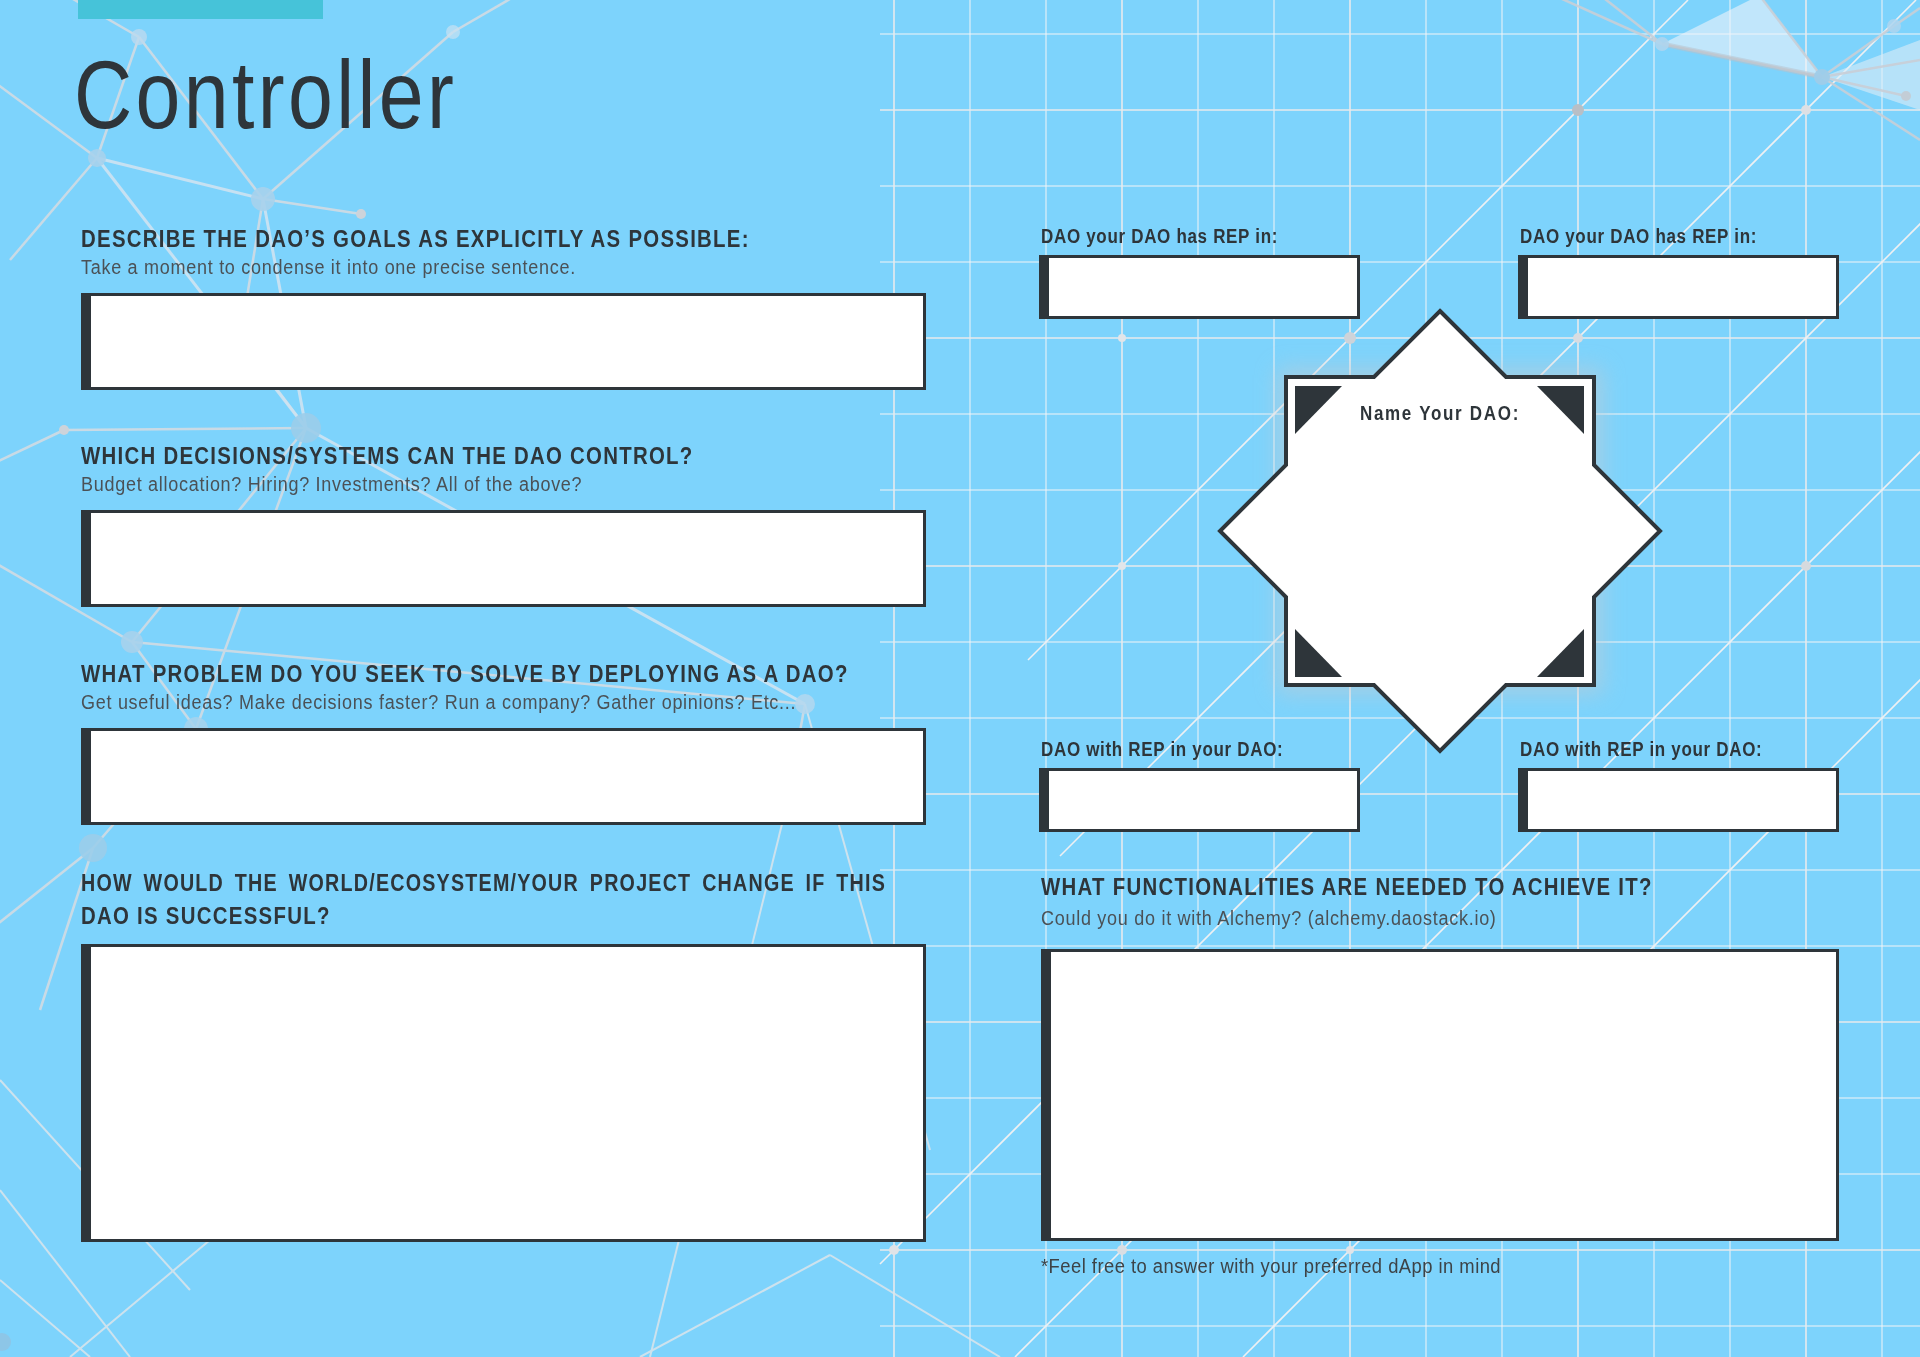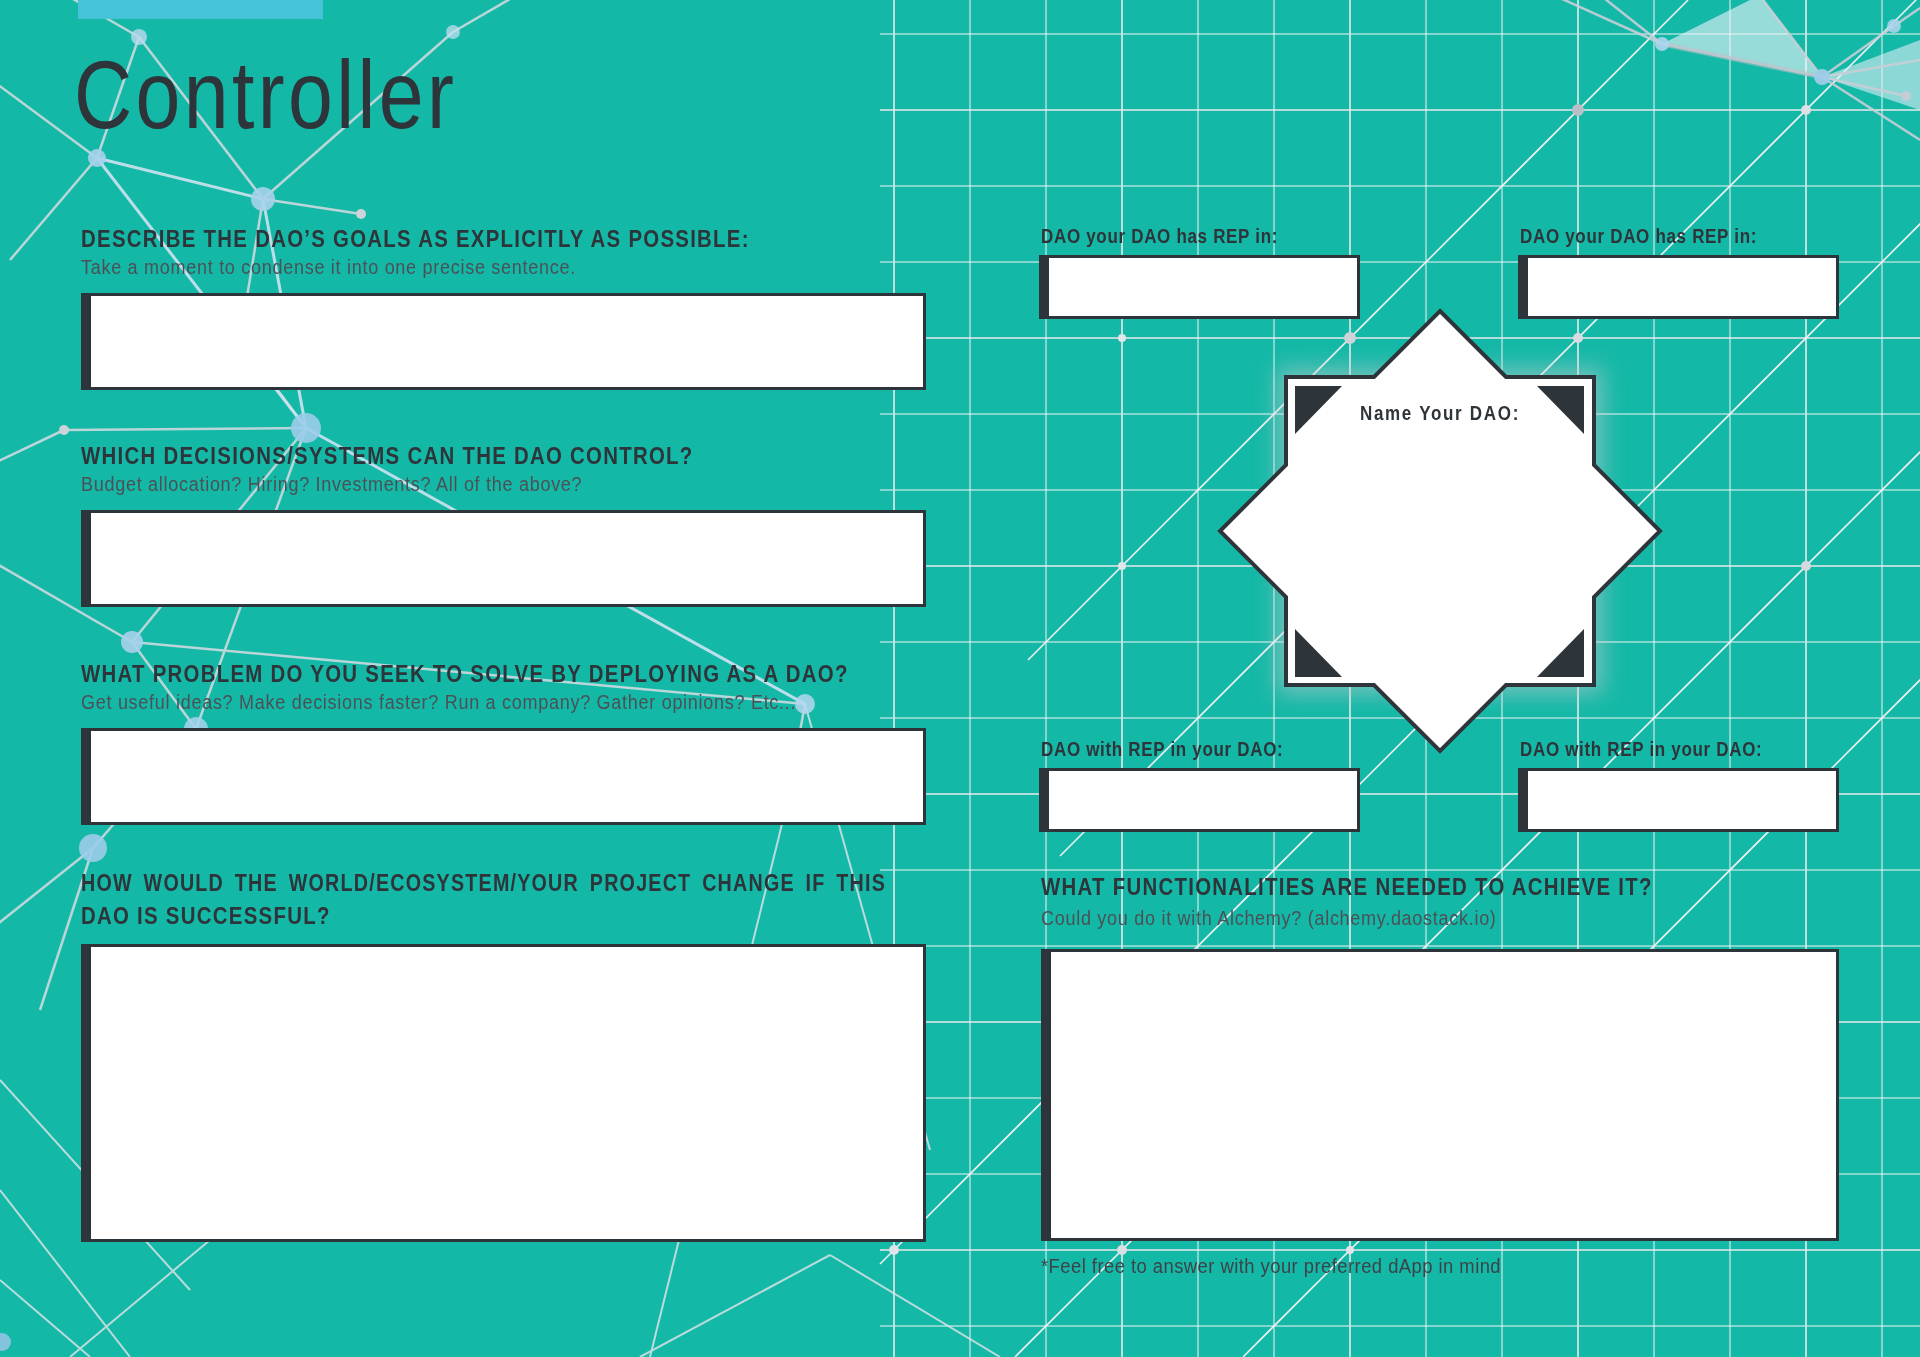--- a/index.html
+++ b/index.html
@@ -1,17 +1,17 @@
 <!DOCTYPE html>
 <html><head>
 <meta charset="utf-8">
 <style>
   html,body{margin:0;padding:0;background:#ffffff;}
   .page{
-    position:relative;width:1920px;height:1357px;overflow:hidden;background:#14b8a6;
+    position:relative;width:1920px;height:1357px;overflow:hidden;background:#7dd3fc;
     font-family:"Liberation Sans","DejaVu Sans",sans-serif;color:#2e353a;
   }
   .bg-svg{position:absolute;left:0;top:0;width:1920px;height:1357px;}
   .accent-bar{position:absolute;left:78px;top:0;width:245px;height:19px;background:#46c3d9;}
   .page-title{
     position:absolute;left:74px;top:42px;font-size:96px;font-weight:400;color:#2e353a;
     letter-spacing:4px;line-height:1.1;transform:scaleX(.84);transform-origin:left top;white-space:nowrap;
   }
   .h{
     position:absolute;font-weight:bold;color:#2e353a;font-size:24px;line-height:33px;

